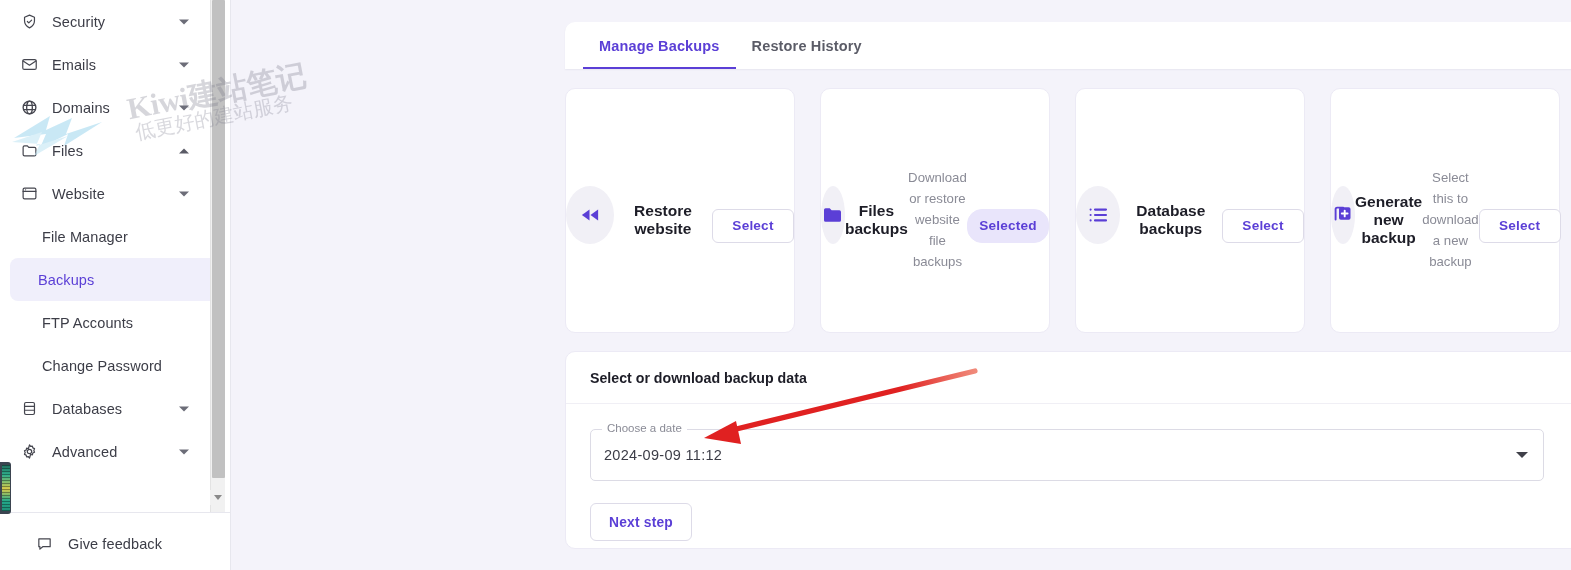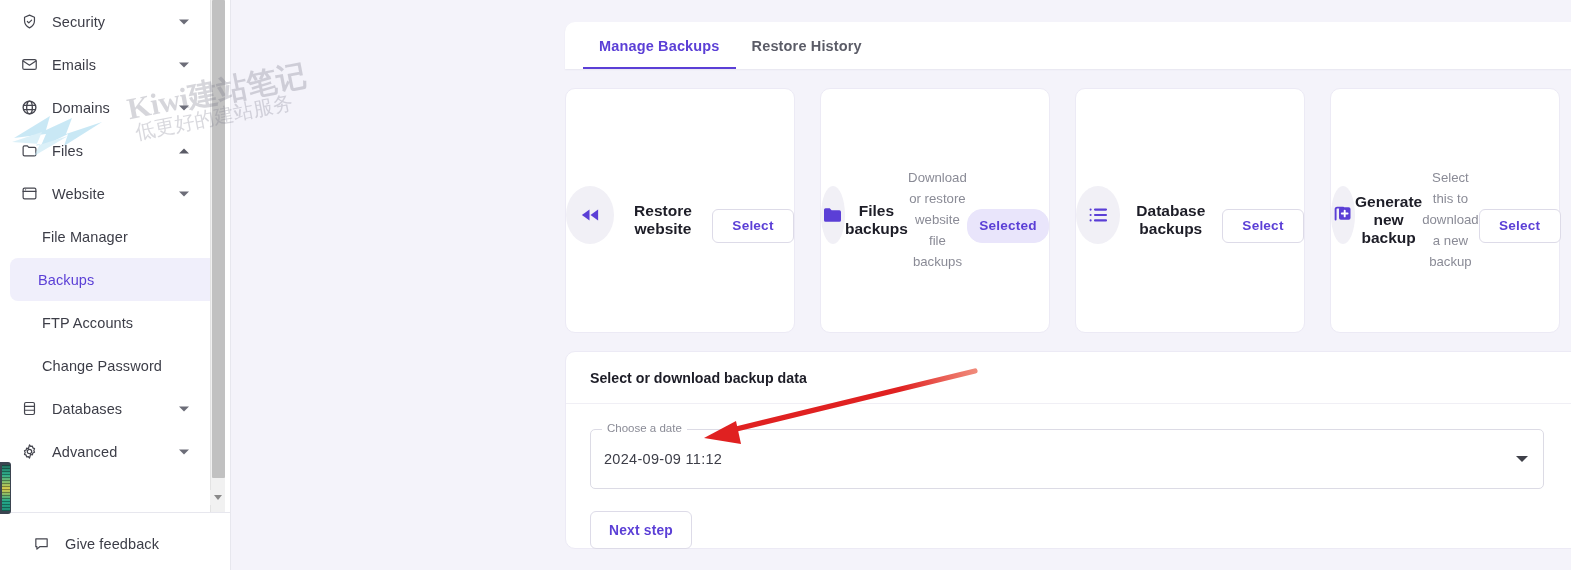--- a/index.html
+++ b/index.html
@@ -91,25 +91,25 @@
 
   .sidebar-divider {
     position: absolute;
     left: 0; right: 0;
     top: 512px;
     height: 1px;
     background: #e7e7ee;
   }
   .feedback-row {
     position: absolute;
-    left: 13px; top: 524px;
+    left: 0; top: 524px;
     display: flex;
     align-items: center;
     height: 40px;
-    padding-left: 20px;
+    padding-left: 36px;
     cursor: pointer;
   }
   .feedback-row .ico { margin-right: 14px; color: #45464f; width:18px;height:18px;flex:0 0 18px; }
   .feedback-row .nav-label { font-size: 14.5px; color: #3c3d47; }
 
   
   .sb-track {
     position: absolute;
     right: 6px; top: 0;
     width: 15px; height: 512px;
@@ -318,21 +318,21 @@
     font-weight: 700;
     color: #1d1d27;
   }
   .panel-body {
     position: relative;
     padding: 25px 24px 0 24px;
   }
   .mui-field {
     position: relative;
     width: 954px;
-    height: 60px;
+    height: 52px;
   }
   .mui-outline {
     position: absolute;
     inset: 0;
     border: 1px solid #dcdbe5;
     border-radius: 5px;
   }
   .mui-legend {
     position: absolute;
     left: 12px; top: -7px;

